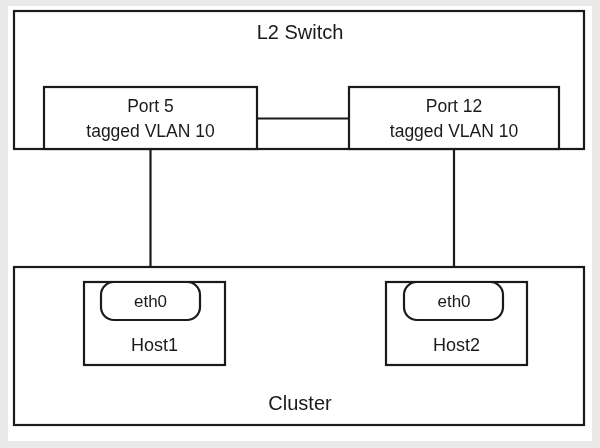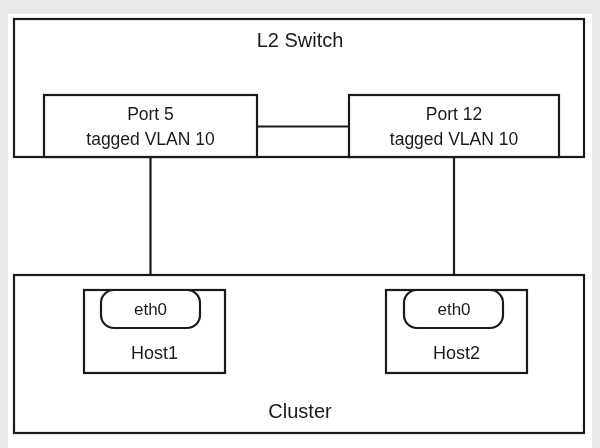--- a/index.html
+++ b/index.html
@@ -10,21 +10,21 @@
   body {
     width: 600px;
     height: 448px;
     background: #e9e9e9;
     font-family: "Liberation Sans", sans-serif;
     overflow: hidden;
   }
   #diagram-canvas {
     position: absolute;
     left: 8px;
-    top: 14px;
+    top: 6px;
     width: 584px;
     height: 435px;
     background: #ffffff;
   }
   svg.diagram {
     display: block;
   }
   .box-fill {
     fill: #ffffff;
     stroke: #1a1a1a;

